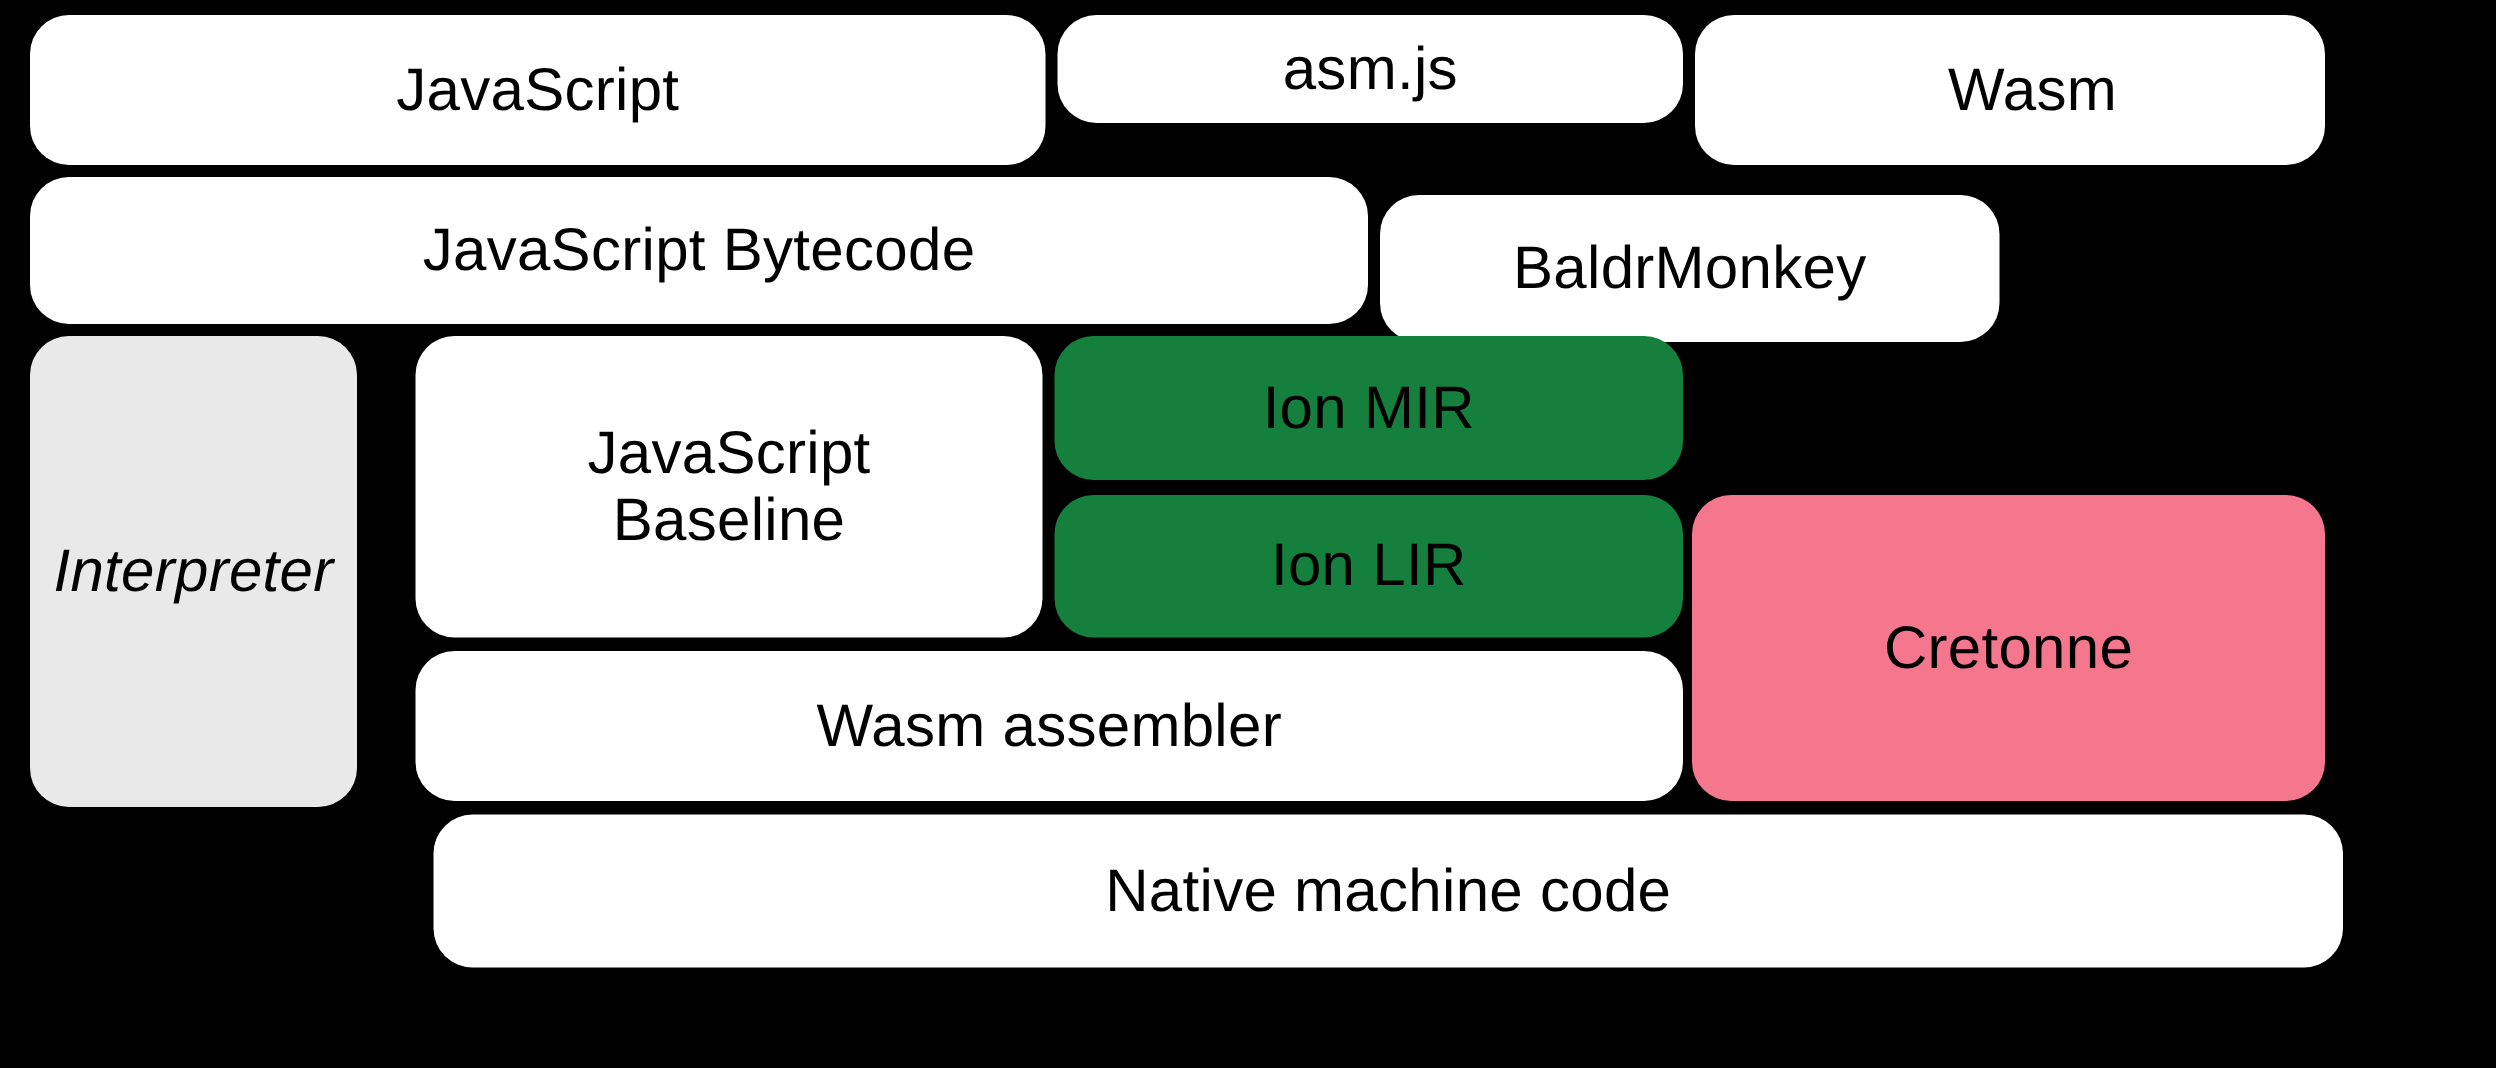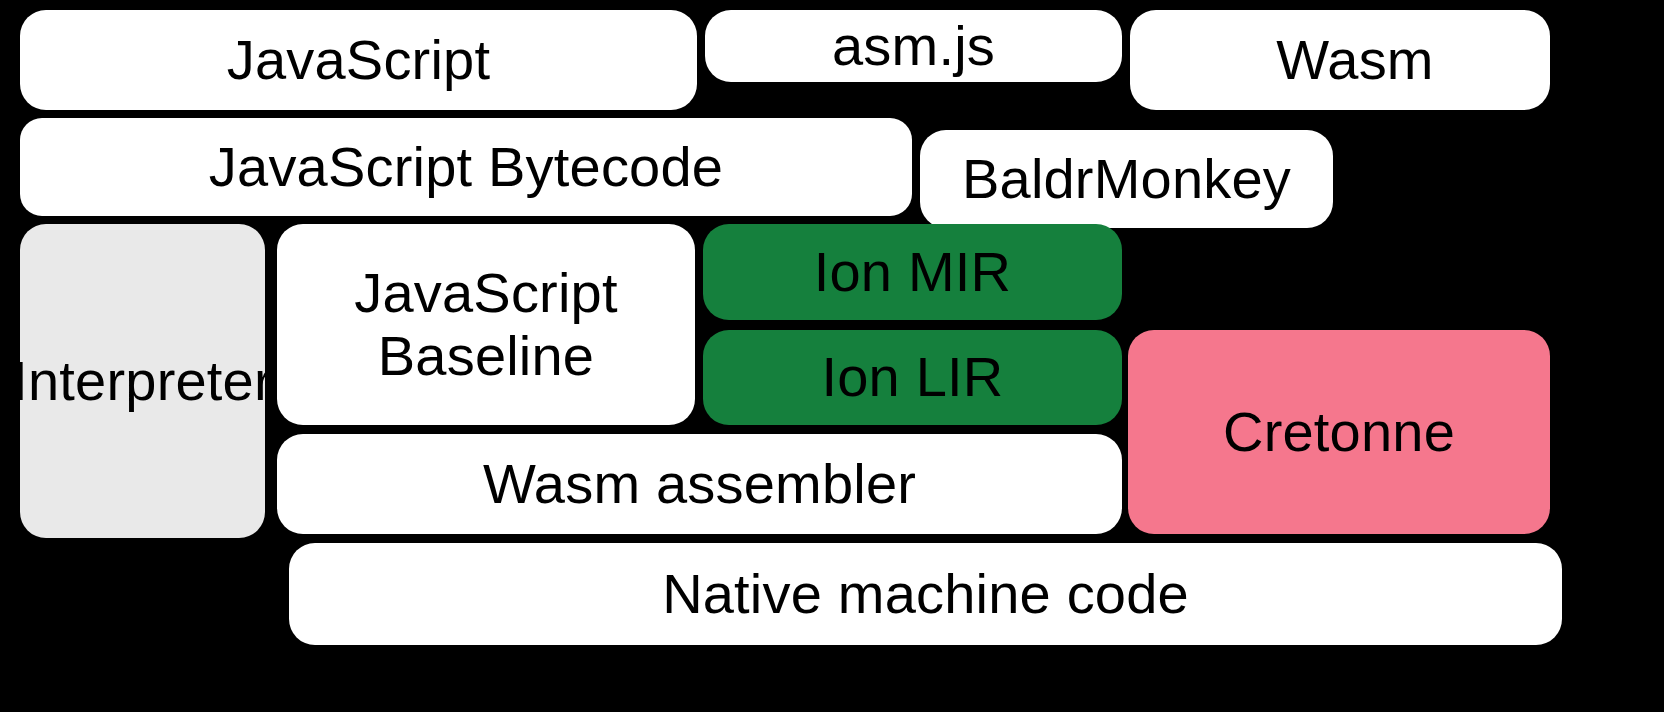--- a/index.html
+++ b/index.html
@@ -17,21 +17,21 @@
   }
   .node {
     position: absolute;
     box-sizing: border-box;
     display: flex;
     align-items: center;
     justify-content: center;
     text-align: center;
     border-radius: 26px;
     color: #000000;
-    font-size: 56px;
+    font-size: 40px;
     line-height: 1.12;
     font-weight: 400;
     letter-spacing: 0.2px;
     white-space: pre-line;
     padding: 2px 10px;
   }
   .fill-white  { background: #FFFFFF; }
   .fill-grey   { background: #E9E9E9; }
   .fill-green  { background: #15803d; }
   .fill-pink   { background: #F5778D; }
@@ -40,25 +40,25 @@
 <body>
 
 <div id="stage">
 
   <div class="node fill-white" style="left:20px;  top:10px;  width:677px; height:100px;">JavaScript</div>
 
   <div class="node fill-white" style="left:705px; top:10px;  width:417px; height:72px;">asm.js</div>
 
   <div class="node fill-white" style="left:1130px;top:10px;  width:420px; height:100px;padding-left:40px;">Wasm</div>
 
-  <div class="node fill-white" style="left:20px;  top:118px; width:892px; height:98px;border-radius:22px;">JavaScript Bytecode</div>
+  <div class="node fill-white" style="left:20px;  top:118px; width:892px; height:98px;">JavaScript Bytecode</div>
 
   <div class="node fill-white" style="left:920px; top:130px; width:413px; height:98px;">BaldrMonkey</div>
 
-  <div class="node fill-grey" style="left:20px;  top:224px; width:245px; height:314px;">Interpreter</div>
+  <div class="node fill-grey" style="left:20px;  top:224px; width:218px; height:314px;font-style:italic;">Interpreter</div>
 
   <div class="node fill-white" style="left:277px; top:224px; width:418px; height:201px;">JavaScript
 Baseline</div>
 
   <div class="node fill-green" style="left:703px; top:224px; width:419px; height:96px;">Ion MIR</div>
 
   <div class="node fill-green" style="left:703px; top:330px; width:419px; height:95px;">Ion LIR</div>
 
   <div class="node fill-pink" style="left:1128px;top:330px; width:422px; height:204px;">Cretonne</div>
 

